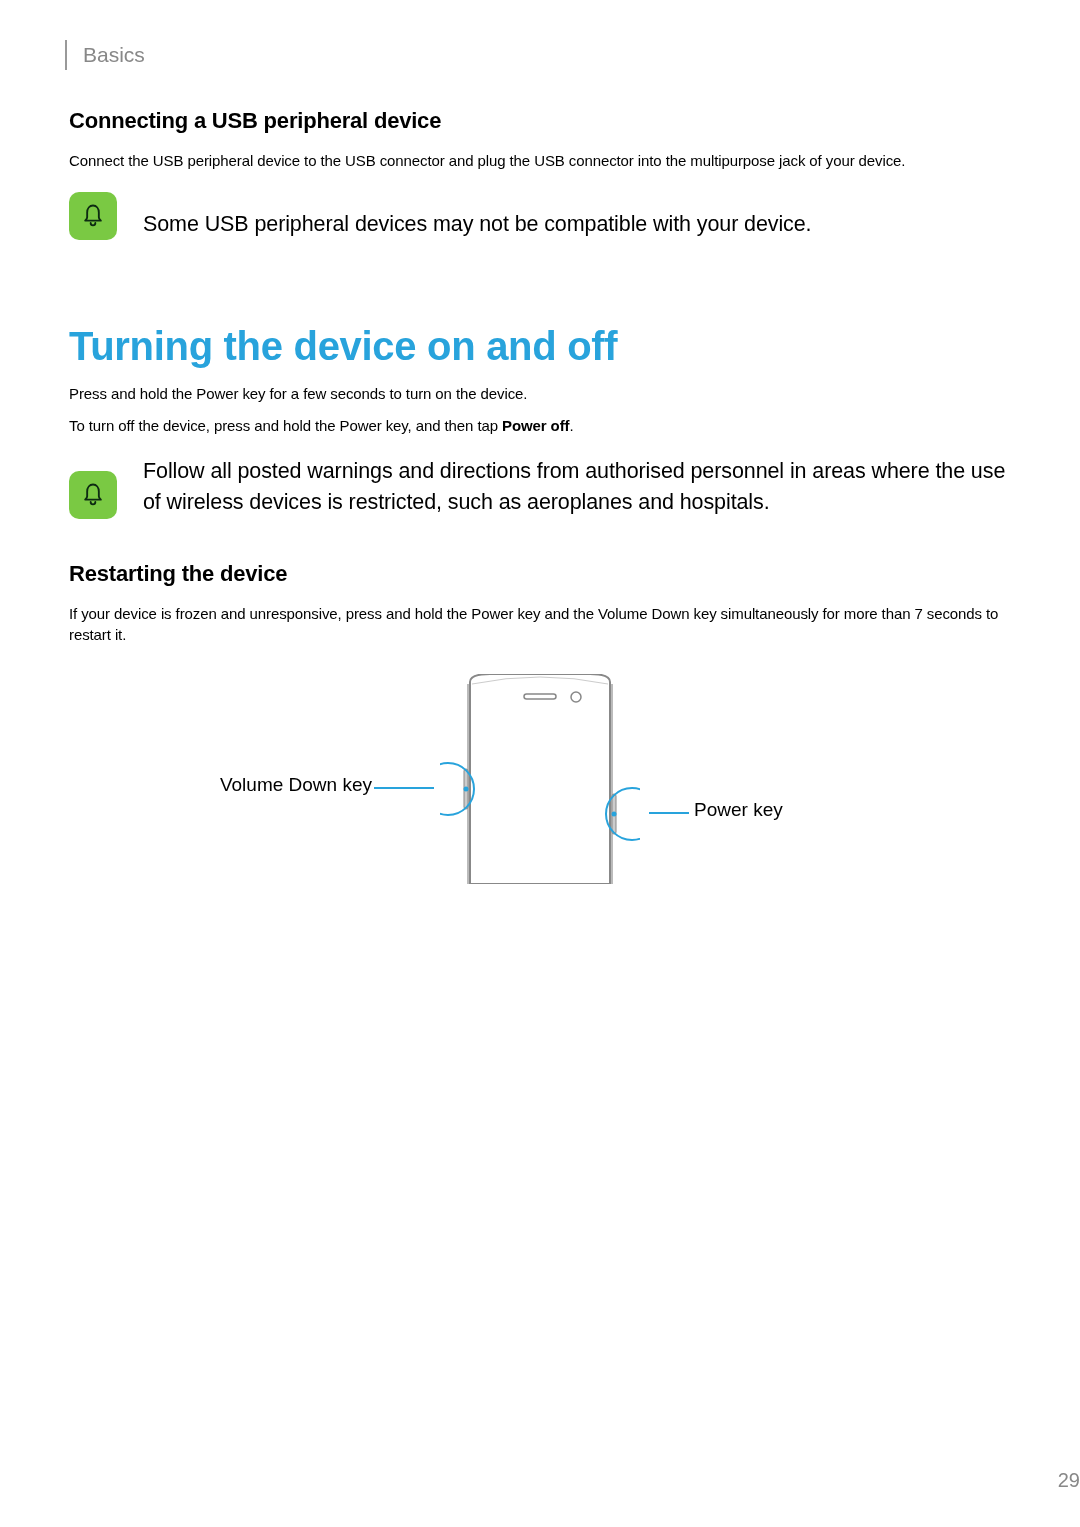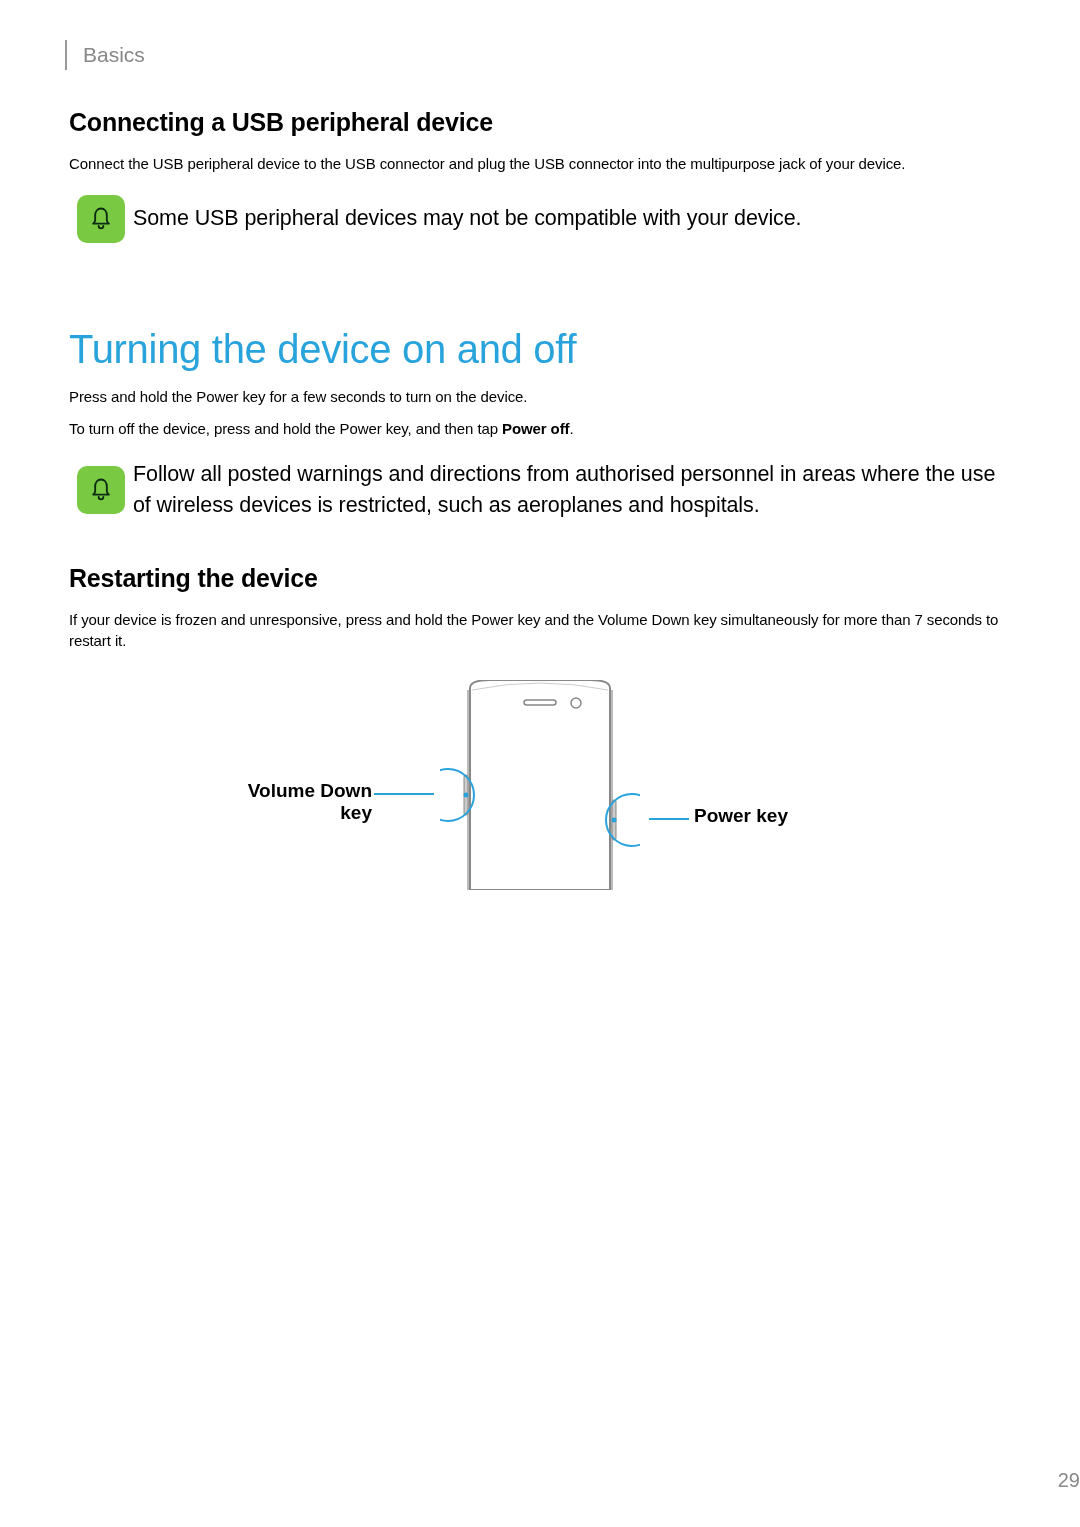--- a/index.html
+++ b/index.html
@@ -32,48 +32,47 @@
       color: #888;
       font-size: 21px;
     }
     .content {
       position: absolute;
       top: 108px;
       left: 69px;
       right: 69px;
     }
     h3.subheading {
-      font-size: 25px;
+      font-size: 22px;
       font-weight: 700;
       color: #000;
       margin-bottom: 16px;
       letter-spacing: -0.2px;
     }
     h1.main-heading {
       font-size: 40px;
-      font-weight: 400;
+      font-weight: 700;
       color: #28a3dc;
       letter-spacing: -0.3px;
       margin-top: 84px;
       margin-bottom: 14px;
     }
     p.body {
       font-size: 15px;
       line-height: 1.45;
       color: #000000;
       margin-bottom: 10px;
       letter-spacing: -0.1px;
     }
     .note-row {
       display: flex;
-      align-items: center;
-      gap: 8px;
+      align-items: flex-end;
+      gap: 26px;
       margin-top: 20px;
       margin-bottom: 8px;
-      margin-left: 8px;
     }
     .note-icon {
       flex: 0 0 48px;
       width: 48px;
       height: 48px;
       border-radius: 10px;
       background: #7ac943;
       display: flex;
       align-items: center;
       justify-content: center;
@@ -81,21 +80,20 @@
     .note-text {
       font-size: 21.5px;
       line-height: 1.45;
       letter-spacing: -0.1px;
     }
     .diagram-wrap {
       position: relative;
       width: 100%;
       height: 220px;
       margin-top: 28px;
-      font-weight: bold;
     }
     .phone-svg {
       position: absolute;
       left: 50%;
       top: 0;
       transform: translateX(-50%);
     }
     .callout-label {
       position: absolute;
       font-size: 19px;

